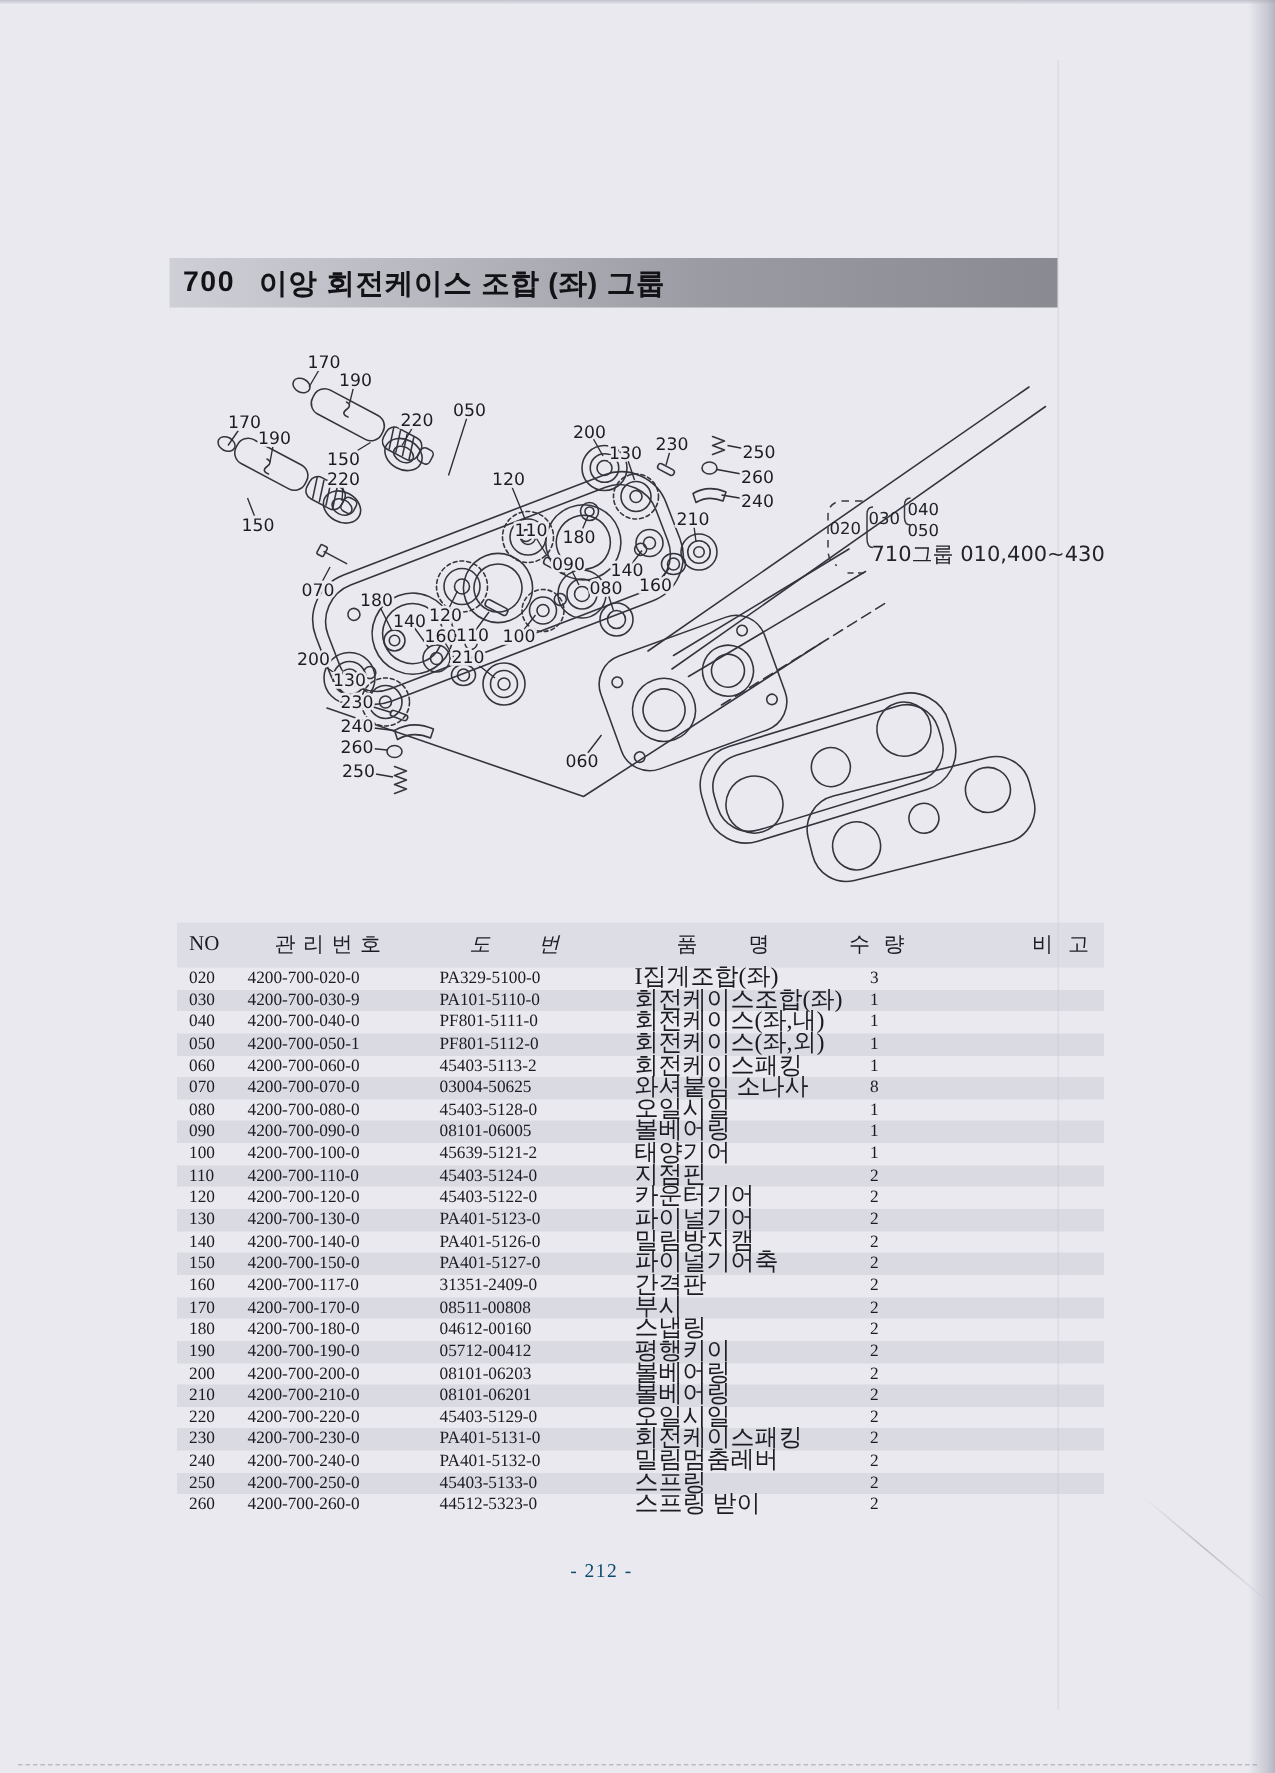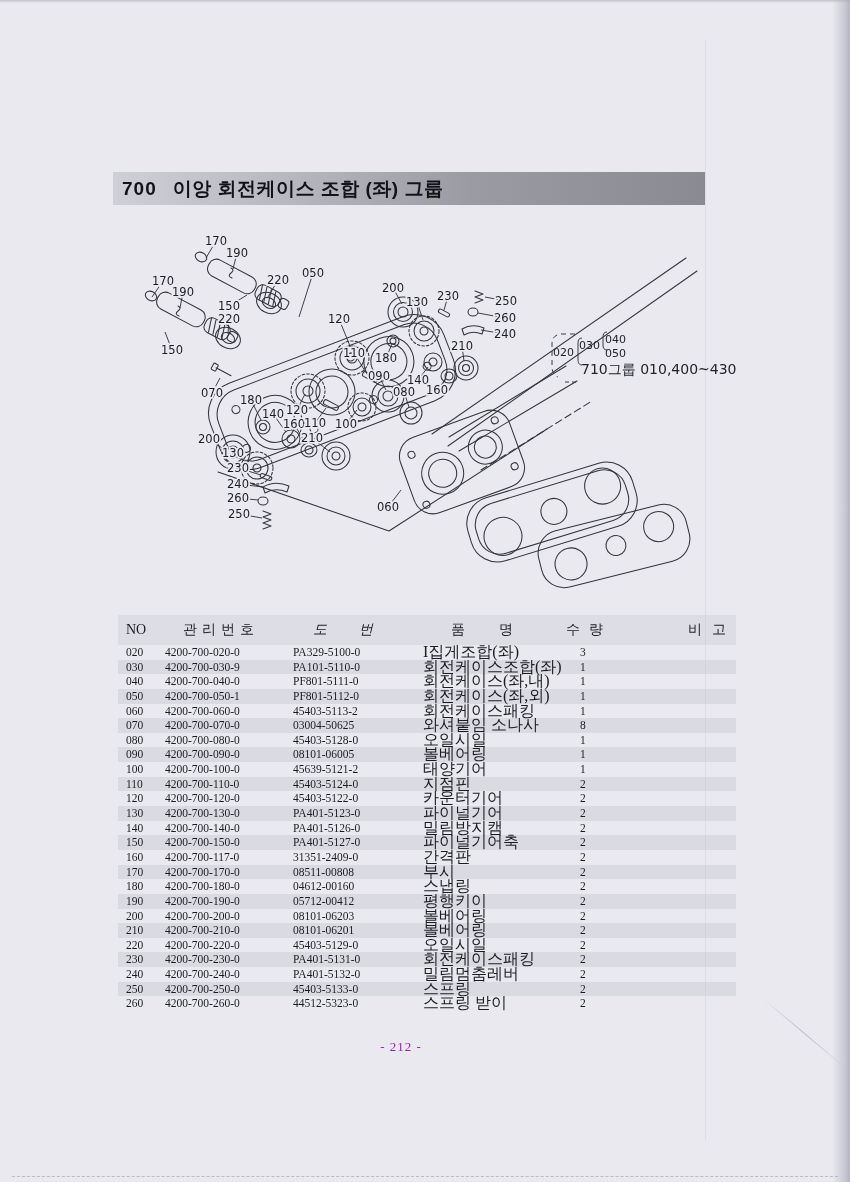--- a/index.html
+++ b/index.html
@@ -56,21 +56,21 @@
   .th-qty{letter-spacing:9px;margin-left:-10px;}
   .th-note{letter-spacing:10px;padding-left:12px;text-align:right;}
   #table-body .trow{display:grid;grid-template-columns:39px 128px 130px 153px 60px 1fr;
         height:14.65px;line-height:14.65px;padding-left:8px;font-size:11.5px;white-space:nowrap;}
   #table-body .trow.striped{background:rgba(196,196,210,.40);}
   .td-name{font-size:16px;}
   .td-qty{padding-left:4px;}
 
   
   #page-footer{position:absolute;left:118px;top:1039px;width:566px;text-align:center;
-        font-size:13px;letter-spacing:1px;color:#a21caf;}
+        font-size:13px;letter-spacing:1px;color:#0c4a6e;}
 </style>
 </head>
 <body>
 
 <div id="page">
   <div class="top-edge"></div>
   <div class="edge-right"></div>
   <div class="fold-line"></div>
   <div class="crease"></div>
   <div class="bottom-dash"></div>

